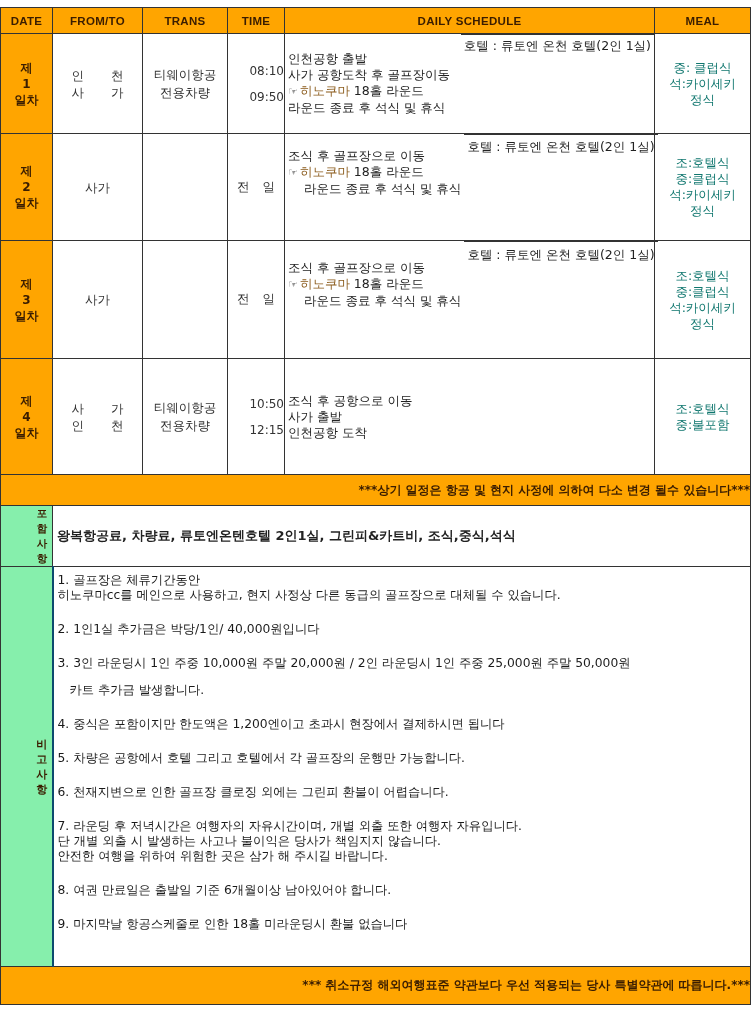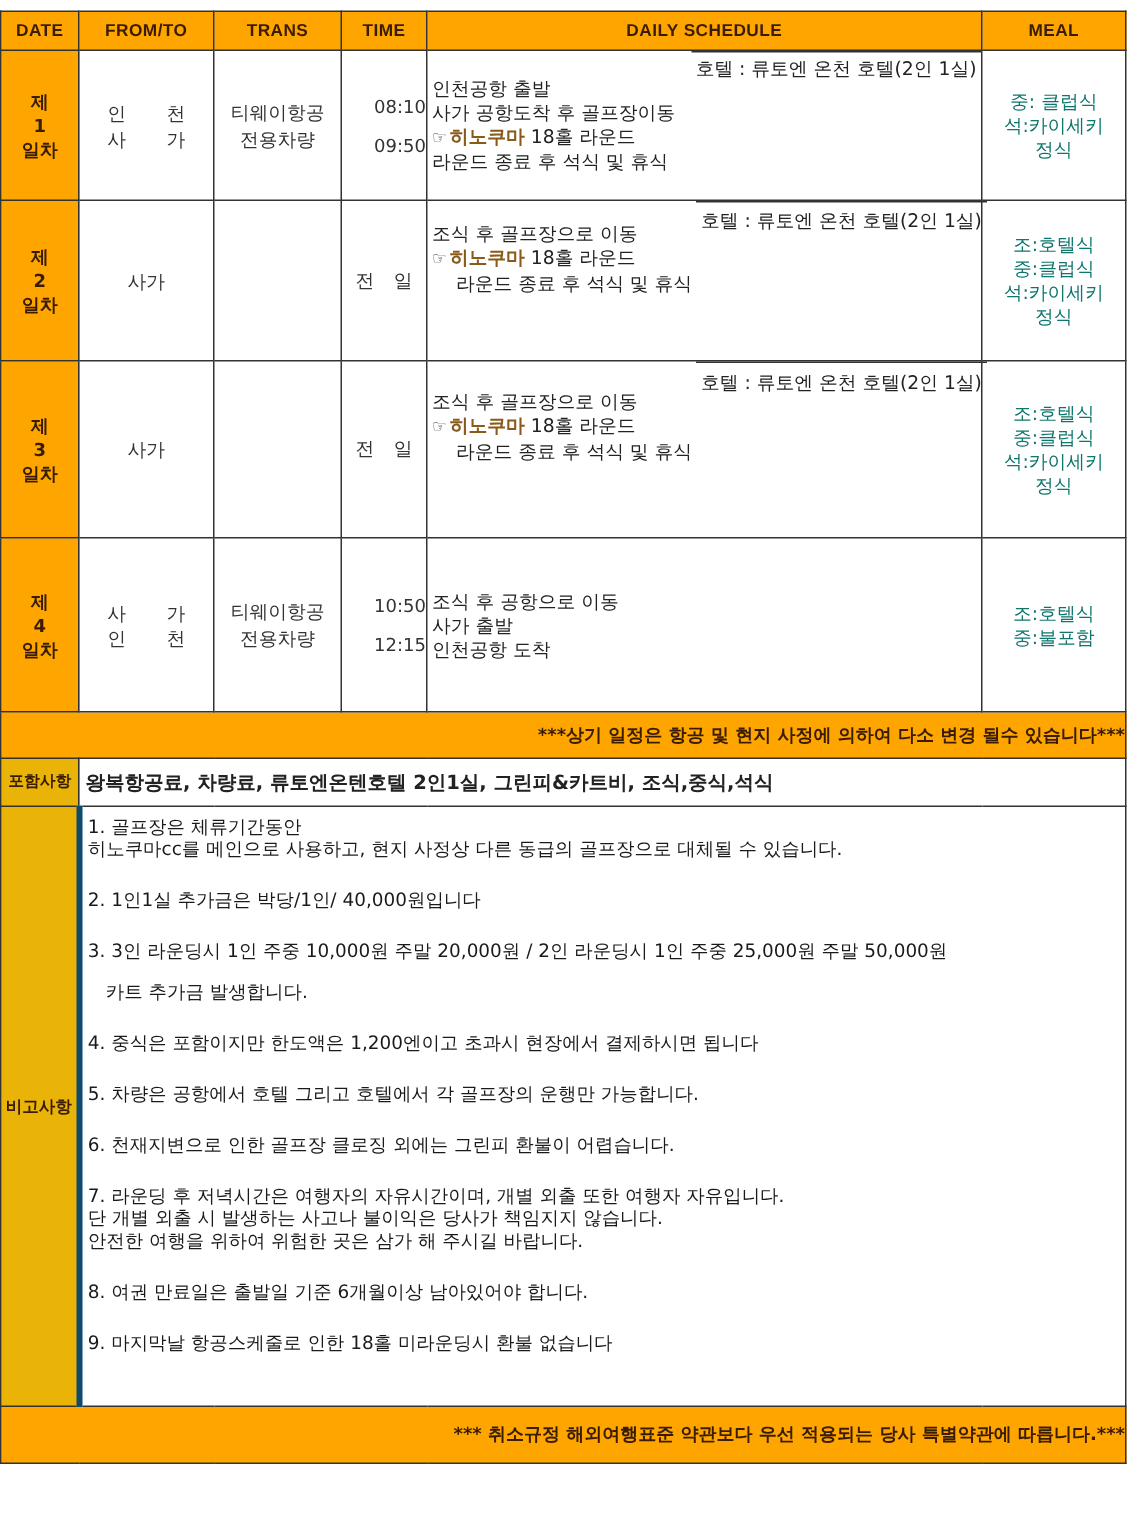--- a/index.html
+++ b/index.html
@@ -19,27 +19,27 @@
   .trans { text-align: center; font-size: 12.5px; color: #333; line-height: 18px; }
   .time { text-align: right; font-size: 12px; color: #333; }
   .time .t { height: 26px; line-height: 26px; }
   .time .jeonil { display: flex; justify-content: space-between; width: 38px; margin: 0 auto; font-size: 12.5px; }
   .schedcell { padding: 0; vertical-align: top !important; }
   .sched-inner { display: flex; flex-direction: row; height: 100%; }
   .sched-main { padding: 3px 3px; font-size: 12.5px; line-height: 16px; color: #222; flex: 1; display: flex; flex-direction: column; justify-content: center; }
   .sched-main .line { white-space: nowrap; }
   .sched-main .indent { padding-left: 16px; }
   .sched-hotel { border-top: 1px solid #333; height: 22px; line-height: 21px; padding: 0 3px; font-size: 12.5px; color: #222; white-space: nowrap; }
-  .course { color: #8a5a1a; font-weight: bold; text-align: right; }
+  .course { color: #8a5a1a; font-weight: normal; text-align: right; }
   .hand { font-size: 11px; color: #333; margin-right: 2px; }
   .meal { text-align: center; font-size: 12.5px; line-height: 16px; color: #0f766e; }
 
   .notice-row td { background: #ffa500; text-align: right; height: 31px; font-size: 12px; font-weight: bold; color: #3a1d00; }
 
-  .label-cell { background: #eab308; text-align: center; font-size: 11.5px; font-weight: bold; color: #3a1d00; line-height: 15px; }
+  .label-cell { background: #86efac; text-align: center; font-size: 11.5px; font-weight: bold; color: #3a1d00; line-height: 15px; padding-left: 31px; }
   .value-cell { padding: 0 4px; font-size: 13px; font-weight: bold; color: #222; }
 
   .notes { padding: 6px 4px 0 4px; font-size: 12.3px; line-height: 15px; color: #1a1a1a; vertical-align: top !important; }
   .note { margin-bottom: 19px; }
   .note .ln { white-space: nowrap; }
   .note .ln.indent { padding-left: 12px; margin-top: 12px; }
 </style>
 </head>
 <body>
 
@@ -211,21 +211,21 @@
     <td colspan="6">***상기 일정은 항공 및 현지 사정에 의하여 다소 변경 될수 있습니다***</td>
   </tr>
 
   <tr style="height:32px">
     <td class="label-cell" style="font-size:10.5px">포함사항</td>
     <td colspan="5" class="value-cell">왕복항공료, 차량료, 류토엔온텐호텔 2인1실, 그린피&amp;카트비, 조식,중식,석식</td>
   </tr>
 
 
   <tr style="height:400px">
-    <td class="label-cell" style="font-size:11px;border-right:4px solid #0c4a6e">비고사항</td>
+    <td class="label-cell" style="font-size:11px;border-right:2px solid #0c4a6e">비고사항</td>
     <td colspan="5" class="notes">
       <div class="note">
         <div class="ln">1. 골프장은 체류기간동안</div>
         <div class="ln">히노쿠마cc를 메인으로 사용하고, 현지 사정상 다른 동급의 골프장으로 대체될 수 있습니다.</div>
       </div>
       <div class="note">
         <div class="ln">2. 1인1실 추가금은 박당/1인/ 40,000원입니다</div>
       </div>
       <div class="note">
         <div class="ln">3. 3인 라운딩시 1인 주중 10,000원 주말 20,000원 / 2인 라운딩시 1인 주중 25,000원 주말 50,000원</div>

